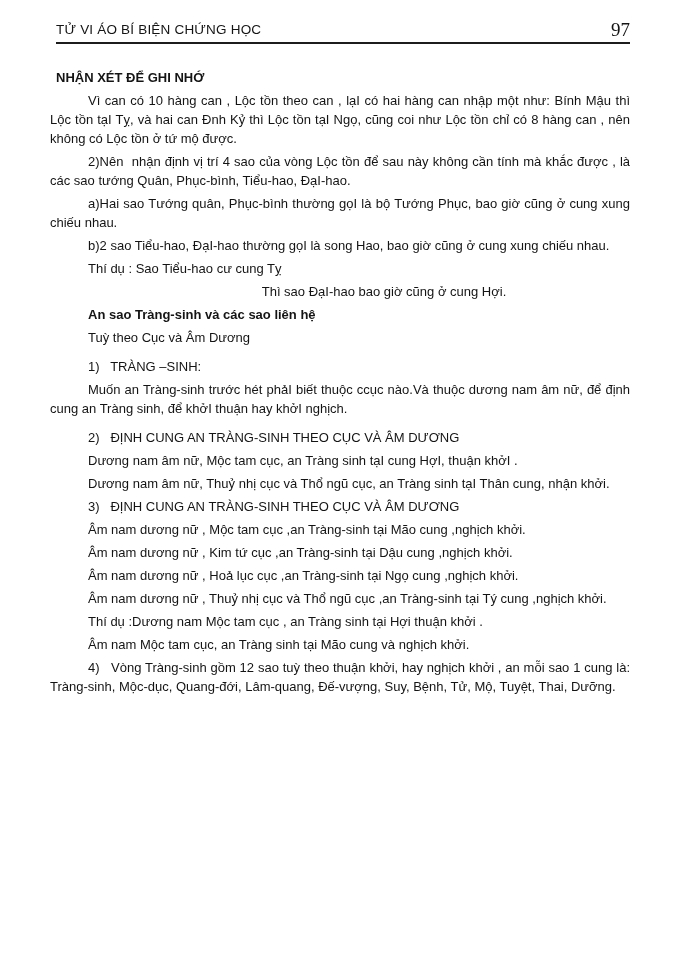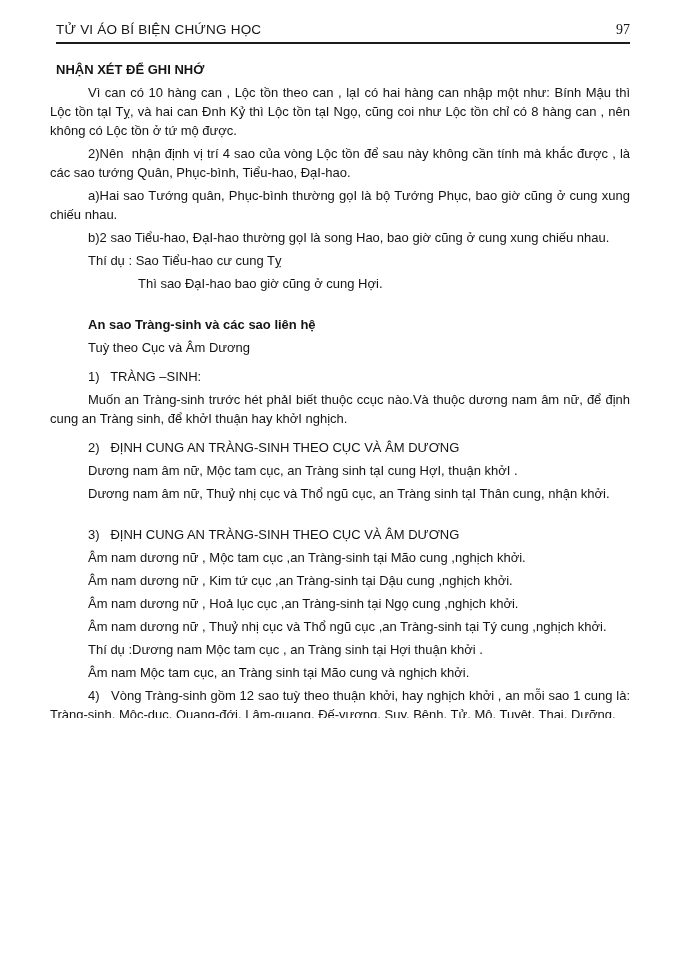--- a/index.html
+++ b/index.html
@@ -12,33 +12,33 @@
     font-size:13px;
     overflow:hidden;
   }
   .header {
     display:flex; justify-content:space-between; align-items:flex-end;
     margin:0 56px;
     padding:22px 0 5px 0;
     border-bottom:2px solid #1c1c1c;
   }
   .header .title { font-size:13.5px; letter-spacing:0.2px; }
-  .header .pnum  { font-family:"Liberation Serif", serif; font-size:14px; line-height:14px; }
+  .header .pnum  { font-family:"Liberation Serif", serif; font-size:19px; line-height:14px; }
   .content { padding:0 56px; }
   .p {
     margin:0 0 4px -6px;
     text-indent:38px;
     line-height:19px;
     text-align:left;
   }
   .j   { text-align:justify; }
-  .hd0 { margin-left:0; text-indent:0; font-weight:bold; margin-top:16px; }
+  .hd0 { margin-left:0; text-indent:0; font-weight:bold; margin-top:24px; }
   .b   { font-weight:bold; }
-  .ind2{ text-indent:88px; }
-  .glg { margin-top:22px; }
+  .ind2{ text-indent:88px;text-align:center; }
+  .glg { margin-top:4px; }
   .gmd { margin-top:10px; }
   .footer {
     position:absolute;
     left:56px; right:56px; top:872px;
     border-top:2px solid #1c1c1c;
     padding-top:3px;
     font-size:13px;
     letter-spacing:0.2px;
   }
 </style>

